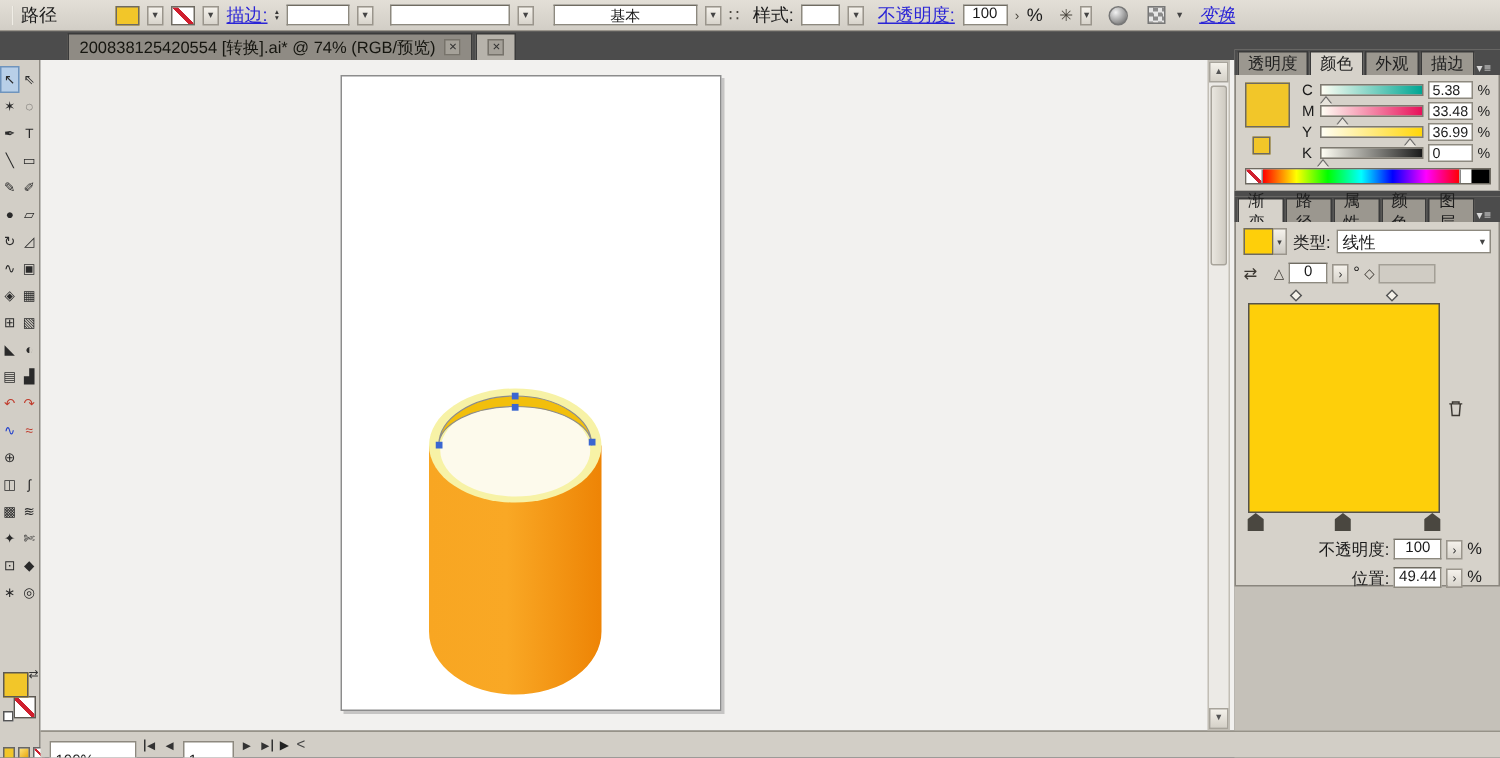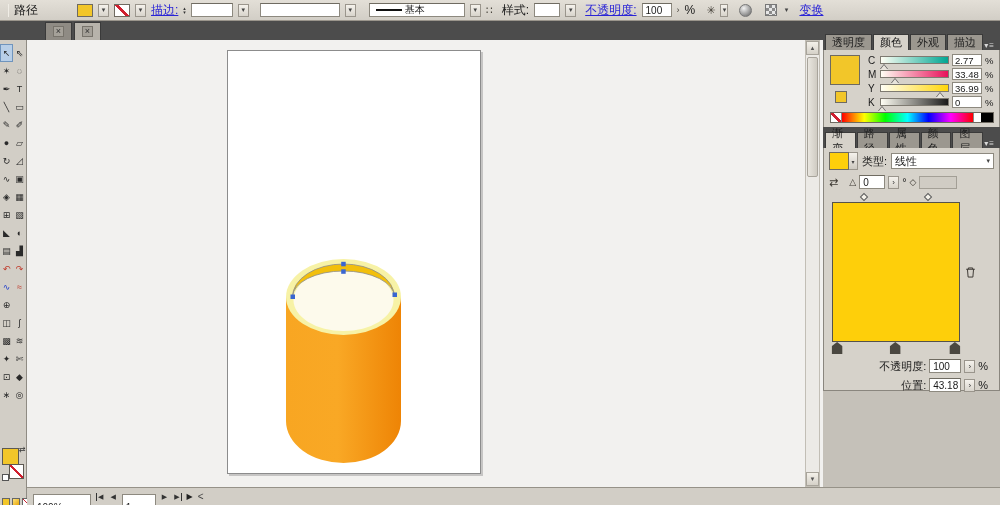--- a/index.html
+++ b/index.html
@@ -13,21 +13,21 @@
     background:linear-gradient(#e3dfd7,#d2cec6); border-bottom:1px solid #9a958c;
     display:flex; align-items:center; gap:5px; padding-left:8px; font-size:12px; }
   .vsep { width:1px; height:13px; background:#a49f96; border-right:1px solid #f0ede6; }
   .cb-label { color:#1a1a1a; }
   .blue-link { color:#2a24d6; text-decoration:underline; cursor:pointer; }
   .swatch { width:16px; height:13px; border:1px solid #6e6a61; background:#fff; }
   .none-slash { background:linear-gradient(45deg,transparent 42%,#d01f2e 42%,#d01f2e 58%,transparent 58%),#fff; }
   .dd { font-size:7px; color:#444; width:11px; height:13px; border:1px solid #9a958c;
         background:linear-gradient(#f5f2ec,#d8d4cc); display:inline-flex; align-items:center; justify-content:center; }
   .sunken { background:#fff; border:1px solid #8d897f; border-top-color:#6f6b61; height:14px;
-            display:inline-flex; align-items:center; padding:0 3px; font-size:10px; }
+            display:inline-flex; align-items:center; padding:0 3px; font-size:10px;flex-direction:column; }
   .spin { display:inline-flex; flex-direction:column; justify-content:center; font-size:5px; color:#333; line-height:4px; }
   .gray-icon { color:#4a463e; font-size:11px; }
   .mini-line { width:26px; height:2px; background:#111; margin:0 3px; }
   .sphere { width:13px; height:13px; border-radius:50%;
             background:radial-gradient(circle at 35% 30%,#f2f2f2,#9a9a9a 60%,#5c5c5c); border:1px solid #777; }
   .checker { width:12px; height:12px; border:1px solid #777;
      background:repeating-conic-gradient(#8a8a8a 0 25%,#e6e6e6 0 50%) 0 0/6px 6px; }
 
   
   #tabbar { position:absolute; left:0; top:21px; width:1000px; height:19px; background:#4c4c4c;
@@ -165,26 +165,27 @@
     <span class="dd">▾</span>
     <span class="blue-link" style="margin-left:4px;">不透明度:</span>
     <span class="sunken" style="width:30px;">100</span>
     <span class="gray-icon" style="font-size:9px;">›</span>
     <span class="cb-label">%</span>
     <span class="gray-icon" style="margin-left:6px;">✳</span>
     <span class="dd" style="width:8px;">▾</span>
     <span class="sphere" style="margin-left:6px;"></span>
     <span class="checker" style="margin-left:8px;"></span>
     <span class="dd" style="width:8px;border:none;background:none;">▾</span>
-    <span class="blue-link" style="margin-left:4px;">变换</span>
+    <span class="blue-link" style="margin-left:4px;font-style:italic;">变换</span>
   </div>
 
   <div id="tabbar">
 
       <div class="doc-tab">
+        <span>200838125420554 [转换].ai* @ 74% (RGB/预览)</span>
         <span class="tab-close">×</span>
       </div>
 
       <div class="doc-tab on">
         <span class="tab-close">×</span>
       </div>
 
   </div>
 
   <div id="toolbar">
@@ -419,21 +420,21 @@
     <div class="panel-body" id="color-body">
       <div id="big-swatch" style="background-color: rgb(242, 198, 41);"></div>
       <div id="mini-fill" style="background-color: rgb(242, 198, 41);"></div>
       <div id="cmyk">
 
           <div class="cmyk-row">
             <span class="ch-label">C</span>
             <span class="track" style="--c: #00a693;">
               <span class="marker" style="left: 4.8%;"></span>
             </span>
-            <span class="val-box">2.77</span>
+            <span class="val-box">5.38</span>
             <span class="pct">%</span>
           </div>
 
           <div class="cmyk-row">
             <span class="ch-label">M</span>
             <span class="track" style="--c: #e8105a;">
               <span class="marker" style="left: 20.8%;"></span>
             </span>
             <span class="val-box">33.48</span>
             <span class="pct">%</span>
@@ -536,21 +537,21 @@
 
       </div>
       <div class="num-row">
         <span class="lbl">不透明度:</span>
         <span class="sunken" style="width:32px;">100</span>
         <span class="step-btn">›</span>
         <span>%</span>
       </div>
       <div class="num-row">
         <span class="lbl">位置:</span>
-        <span class="sunken" style="width:32px;">43.18</span>
+        <span class="sunken" style="width:32px;">49.44</span>
         <span class="step-btn">›</span>
         <span>%</span>
       </div>
     </div>
 
     <div id="dock-filler"></div>
   </div>
 
   <div id="statusbar">
     <span class="sb-box" style="width:58px;">

